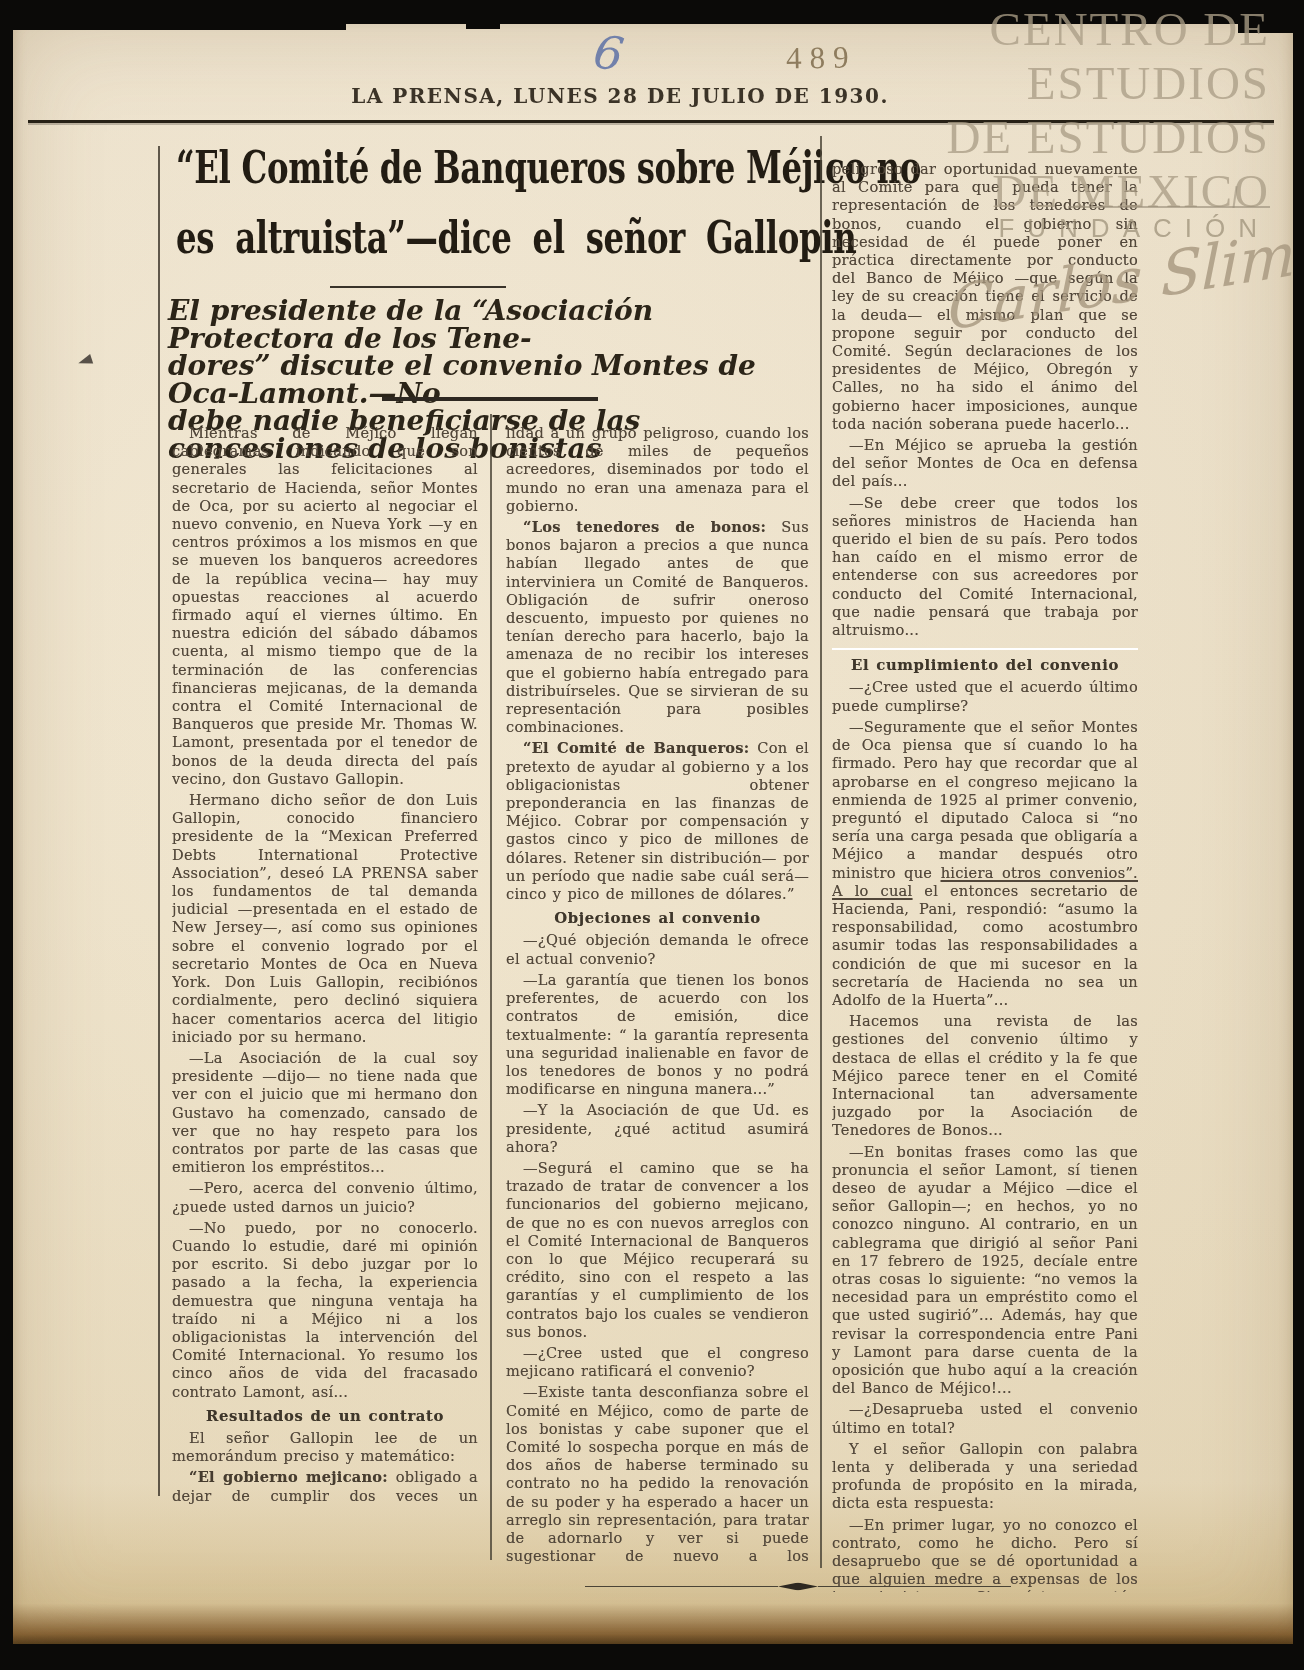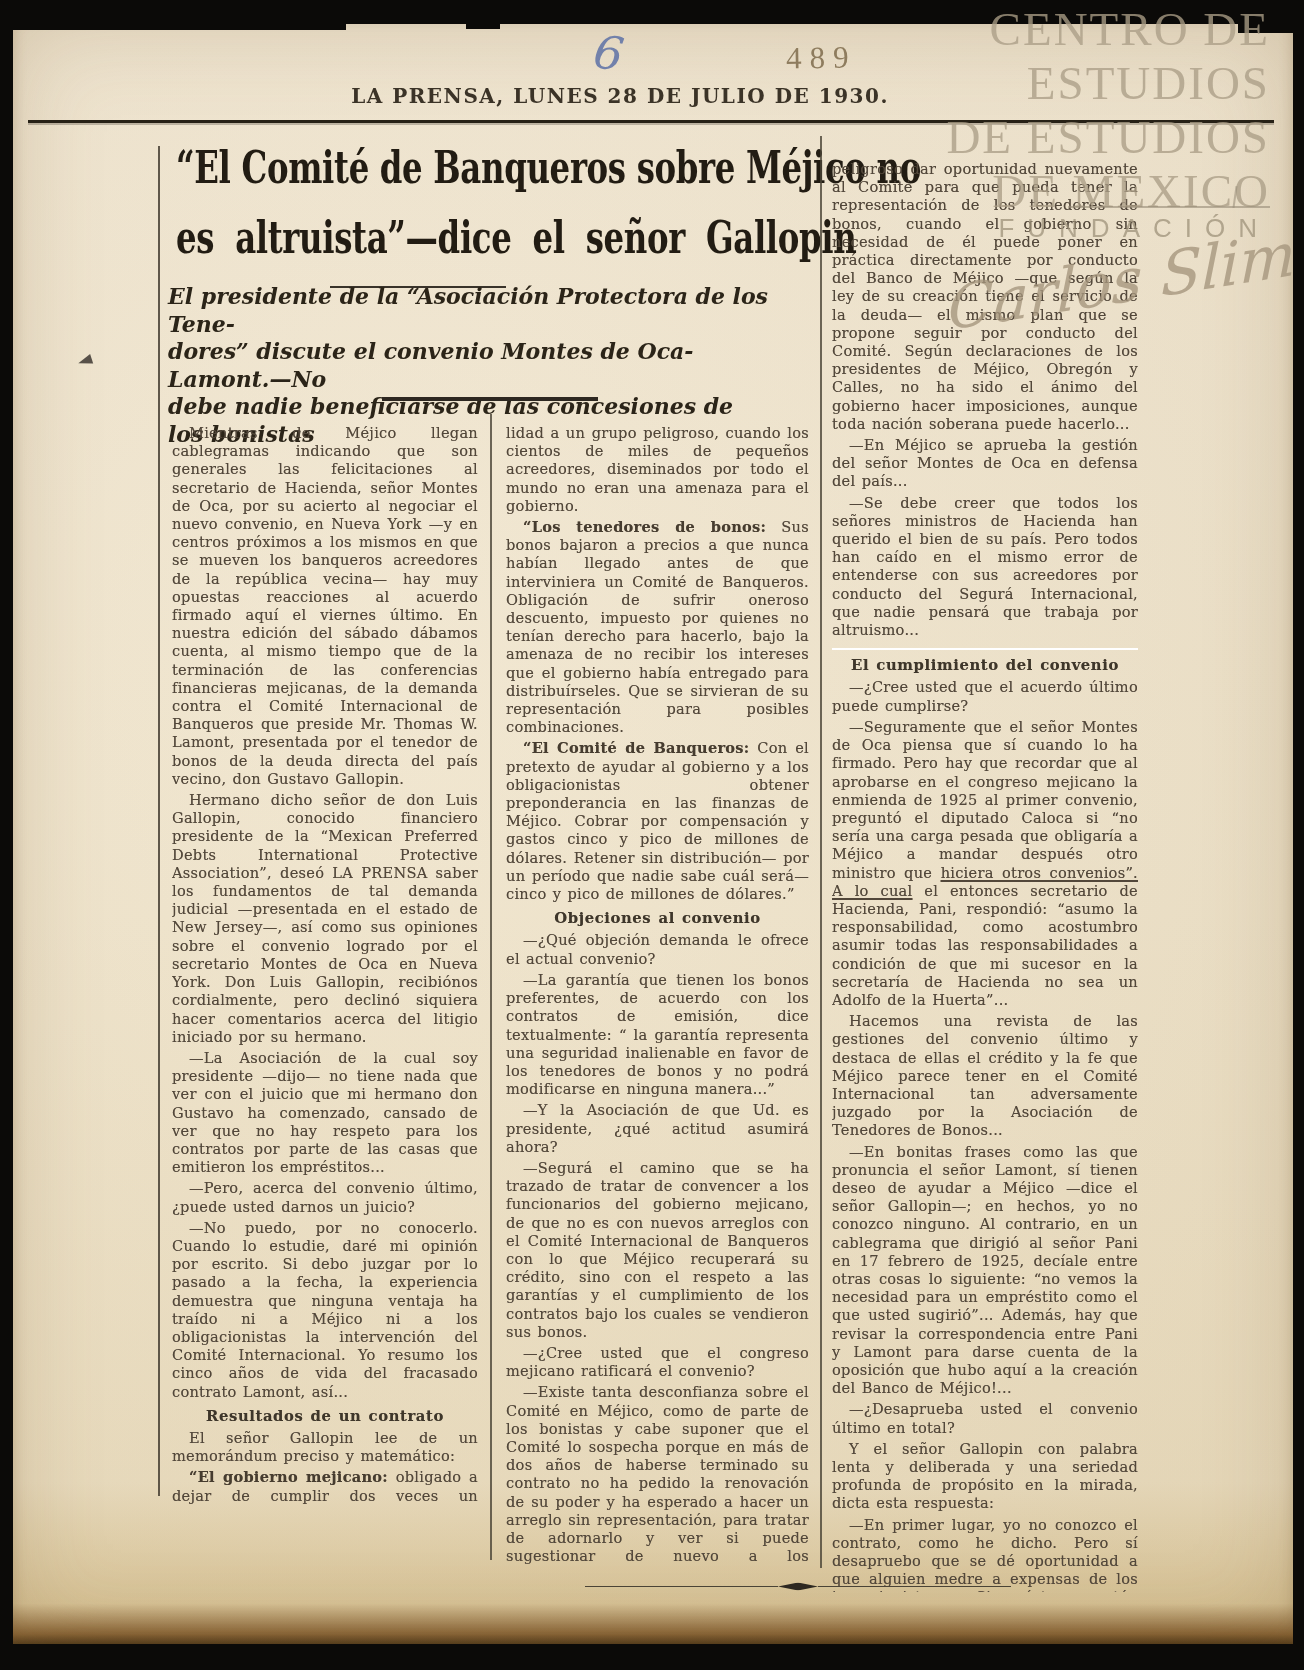--- a/index.html
+++ b/index.html
@@ -20,22 +20,22 @@
             transform:rotate(9deg);opacity:.9;}
   .stamp{position:absolute;left:786px;top:40px;font-family:"Liberation Serif",serif;font-size:31px;
          letter-spacing:8px;color:#8e7c5e;transform:rotate(-1deg);}
   
   .left-rule{position:absolute;left:158px;top:146px;width:2px;height:1350px;background:#453e33;opacity:.85;}
   .headline{position:absolute;left:176px;top:138px;width:650px;color:#221c13;}
   .headline .hl{font-weight:bold;font-size:45px;line-height:60px;white-space:nowrap;
                 transform:scaleX(.72);transform-origin:left;letter-spacing:-.5px;}
   .headline .hl2{word-spacing:14px;margin-top:10px;}
   .hl-rule{position:absolute;left:330px;top:286px;width:176px;height:2px;background:#39332a;}
-  .deck{position:absolute;left:168px;top:283px;width:602px;font-weight:bold;font-style:italic;
-        font-size:22px;line-height:27.5px;color:#2b2418;}
+  .deck{position:absolute;left:168px;top:297px;width:602px;font-weight:bold;font-style:italic;
+        font-size:28px;line-height:27.5px;color:#2b2418;}
   .deck-rule{position:absolute;left:382px;top:397px;width:216px;height:4px;background:#2e2821;}
   
   .col-rule{position:absolute;width:2px;background:#4a4336;opacity:.8;}
   .article-col{position:absolute;color:#52473a;font-size:14.6px;line-height:18.2px;
                text-align:justify;letter-spacing:.25px;word-spacing:1.4px;overflow:hidden;
                text-shadow:0 0 .5px rgba(82,71,58,.55);}
   .article-col p{margin:0 0 3px 0;text-indent:17px;}
   .article-col p.noindent{text-indent:0;}
   .article-col h3{margin:6px 0 4px 0;font-size:14.8px;text-align:center;color:#3e362a;
                   letter-spacing:.6px;font-weight:bold;}
@@ -110,21 +110,21 @@
       <p>—¿Qué objeción demanda le ofrece el actual convenio?</p>
       <p>—La garantía que tienen los bonos preferentes, de acuerdo con los contratos de emisión, dice textualmente: “ la garantía representa una seguridad inalienable en favor de los tenedores de bonos y no podrá modificarse en ninguna manera...”</p>
       <p>—Y la Asociación de que Ud. es presidente, ¿qué actitud asumirá ahora?</p>
       <p>—Segurá el camino que se ha trazado de tratar de convencer a los funcionarios del gobierno mejicano, de que no es con nuevos arreglos con el Comité Internacional de Banqueros con lo que Méjico recuperará su crédito, sino con el respeto a las garantías y el cumplimiento de los contratos bajo los cuales se vendieron sus bonos.</p>
       <p>—¿Cree usted que el congreso mejicano ratificará el convenio?</p>
       <p>—Existe tanta desconfianza sobre el Comité en Méjico, como de parte de los bonistas y cabe suponer que el Comité lo sospecha porque en más de dos años de haberse terminado su contrato no ha pedido la renovación de su poder y ha esperado a hacer un arreglo sin representación, para tratar de adornarlo y ver si puede sugestionar de nuevo a los tenedores... En cuanto al congreso es difícil decir algo y no me corresponde a mí. Pero supongo que los señores diputados tomarán en consideración que es</p>
     </div>
   <div class="article-col" style="left:832px;top:140px;width:306px;height:1432px;margin-top:20px;">
       <p class="noindent">peligroso dar oportunidad nuevamente al Comité para que pueda tener la representación de los tenedores de bonos, cuando el gobierno sin necesidad de él puede poner en práctica directamente por conducto del Banco de Méjico —que según la ley de su creación tiene el servicio de la deuda— el mismo plan que se propone seguir por conducto del Comité. Según declaraciones de los presidentes de Méjico, Obregón y Calles, no ha sido el ánimo del gobierno hacer imposiciones, aunque toda nación soberana puede hacerlo...</p>
       <p>—En Méjico se aprueba la gestión del señor Montes de Oca en defensa del país...</p>
-      <p>—Se debe creer que todos los señores ministros de Hacienda han querido el bien de su país. Pero todos han caído en el mismo error de entenderse con sus acreedores por conducto del Segurá Internacional, que nadie pensará que trabaja por altruismo...</p>
+      <p>—Se debe creer que todos los señores ministros de Hacienda han querido el bien de su país. Pero todos han caído en el mismo error de entenderse con sus acreedores por conducto del Comité Internacional, que nadie pensará que trabaja por altruismo...</p>
       <h3 class="ruled">El cumplimiento del convenio</h3>
       <p>—¿Cree usted que el acuerdo último puede cumplirse?</p>
       <p>—Seguramente que el señor Montes de Oca piensa que sí cuando lo ha firmado. Pero hay que recordar que al aprobarse en el congreso mejicano la enmienda de 1925 al primer convenio, preguntó el diputado Caloca si “no sería una carga pesada que obligaría a Méjico a mandar después otro ministro que <u>hiciera otros convenios”. A lo cual</u> el entonces secretario de Hacienda, Pani, respondió: “asumo la responsabilidad, como acostumbro asumir todas las responsabilidades a condición de que mi sucesor en la secretaría de Hacienda no sea un Adolfo de la Huerta”...</p>
       <p>Hacemos una revista de las gestiones del convenio último y destaca de ellas el crédito y la fe que Méjico parece tener en el Comité Internacional tan adversamente juzgado por la Asociación de Tenedores de Bonos...</p>
       <p>—En bonitas frases como las que pronuncia el señor Lamont, sí tienen deseo de ayudar a Méjico —dice el señor Gallopin—; en hechos, yo no conozco ninguno. Al contrario, en un cablegrama que dirigió al señor Pani en 17 febrero de 1925, decíale entre otras cosas lo siguiente: “no vemos la necesidad para un empréstito como el que usted sugirió”... Además, hay que revisar la correspondencia entre Pani y Lamont para darse cuenta de la oposición que hubo aquí a la creación del Banco de Méjico!...</p>
       <p>—¿Desaprueba usted el convenio último en total?</p>
       <p>Y el señor Gallopin con palabra lenta y deliberada y una seriedad profunda de propósito en la mirada, dicta esta respuesta:</p>
       <p>—En primer lugar, yo no conozco el contrato, como he dicho. Pero sí desapruebo que se dé oportunidad a que alguien medre a expensas de los inversionistas. Si éstos están dispuestos a hacer algún sacrificio, que sea única y exclusivamente en provecho de la nación mejicana...</p>
     </div>
 

